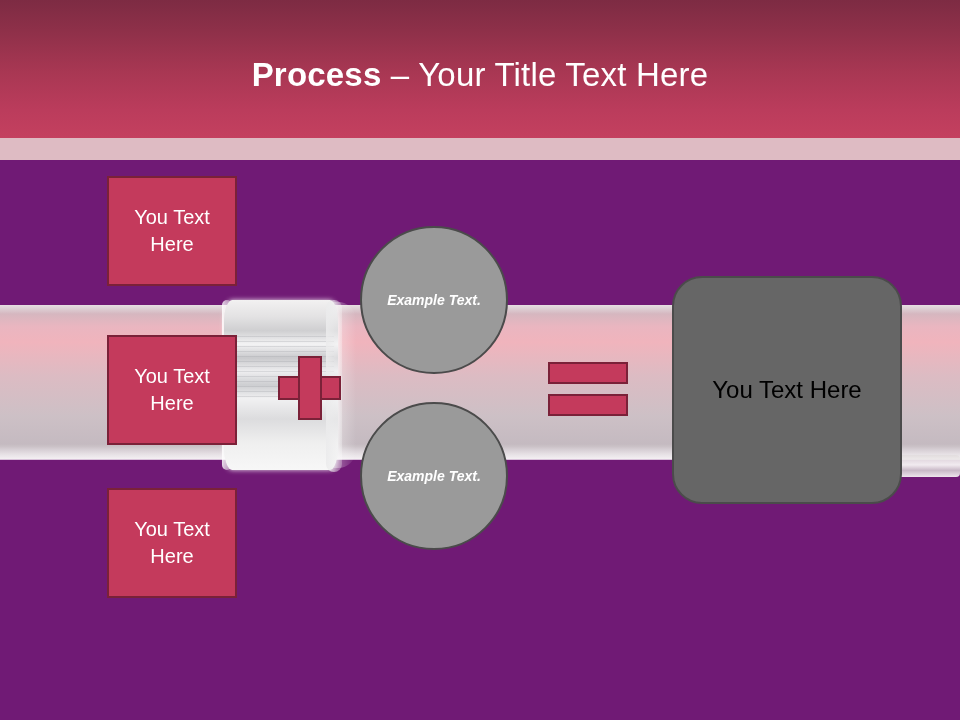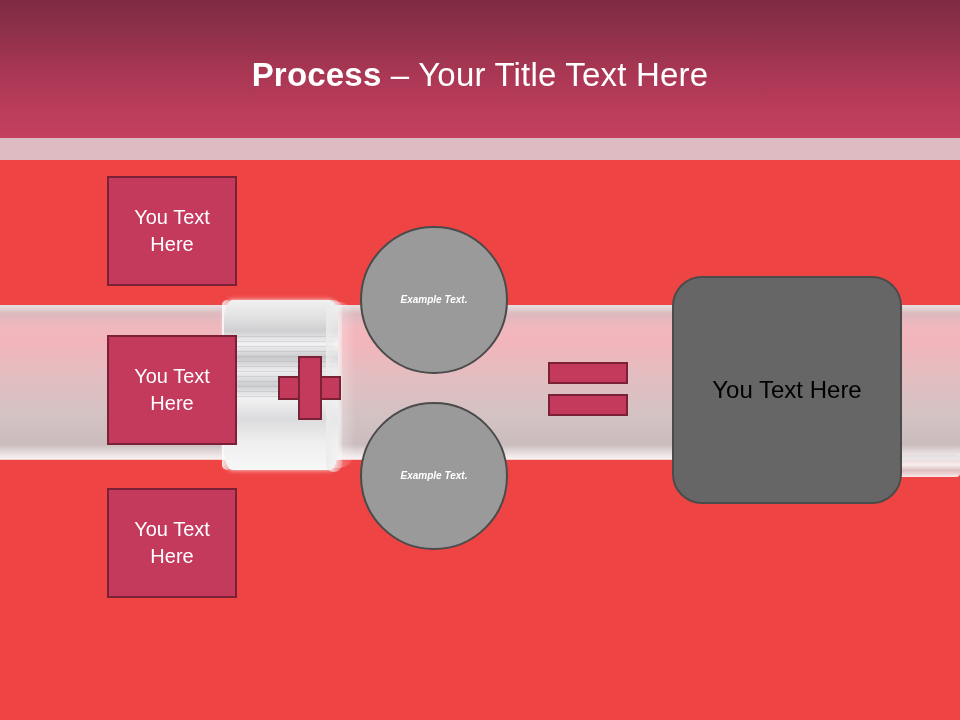--- a/index.html
+++ b/index.html
@@ -10,21 +10,21 @@
   }
   body {
     font-family: "Liberation Sans", "DejaVu Sans", sans-serif;
   }
 
   .slide {
     position: relative;
     width: 960px;
     height: 720px;
     overflow: hidden;
-    background: #ef4444;
+    background: #701a75;
   }
 
   
   .bg-photo {
     position: absolute;
     left: 0;
     top: 0;
     width: 960px;
     height: 720px;
     overflow: hidden;
@@ -254,21 +254,21 @@
   .gray-circle {
     position: absolute;
     left: 360px;
     width: 148px;
     height: 148px;
     border-radius: 50%;
     background: #9a9a9a;
     border: 2px solid #4b4b4b;
     box-sizing: border-box;
     color: #ffffff;
-    font-size: 10px;
+    font-size: 14px;
     line-height: 24px;
     font-weight: bold;
     font-style: italic;
     display: flex;
     align-items: center;
     justify-content: center;
     text-align: center;
   }
   .gray-circle-1 { top: 226px; }
   .gray-circle-2 { top: 402px; }

